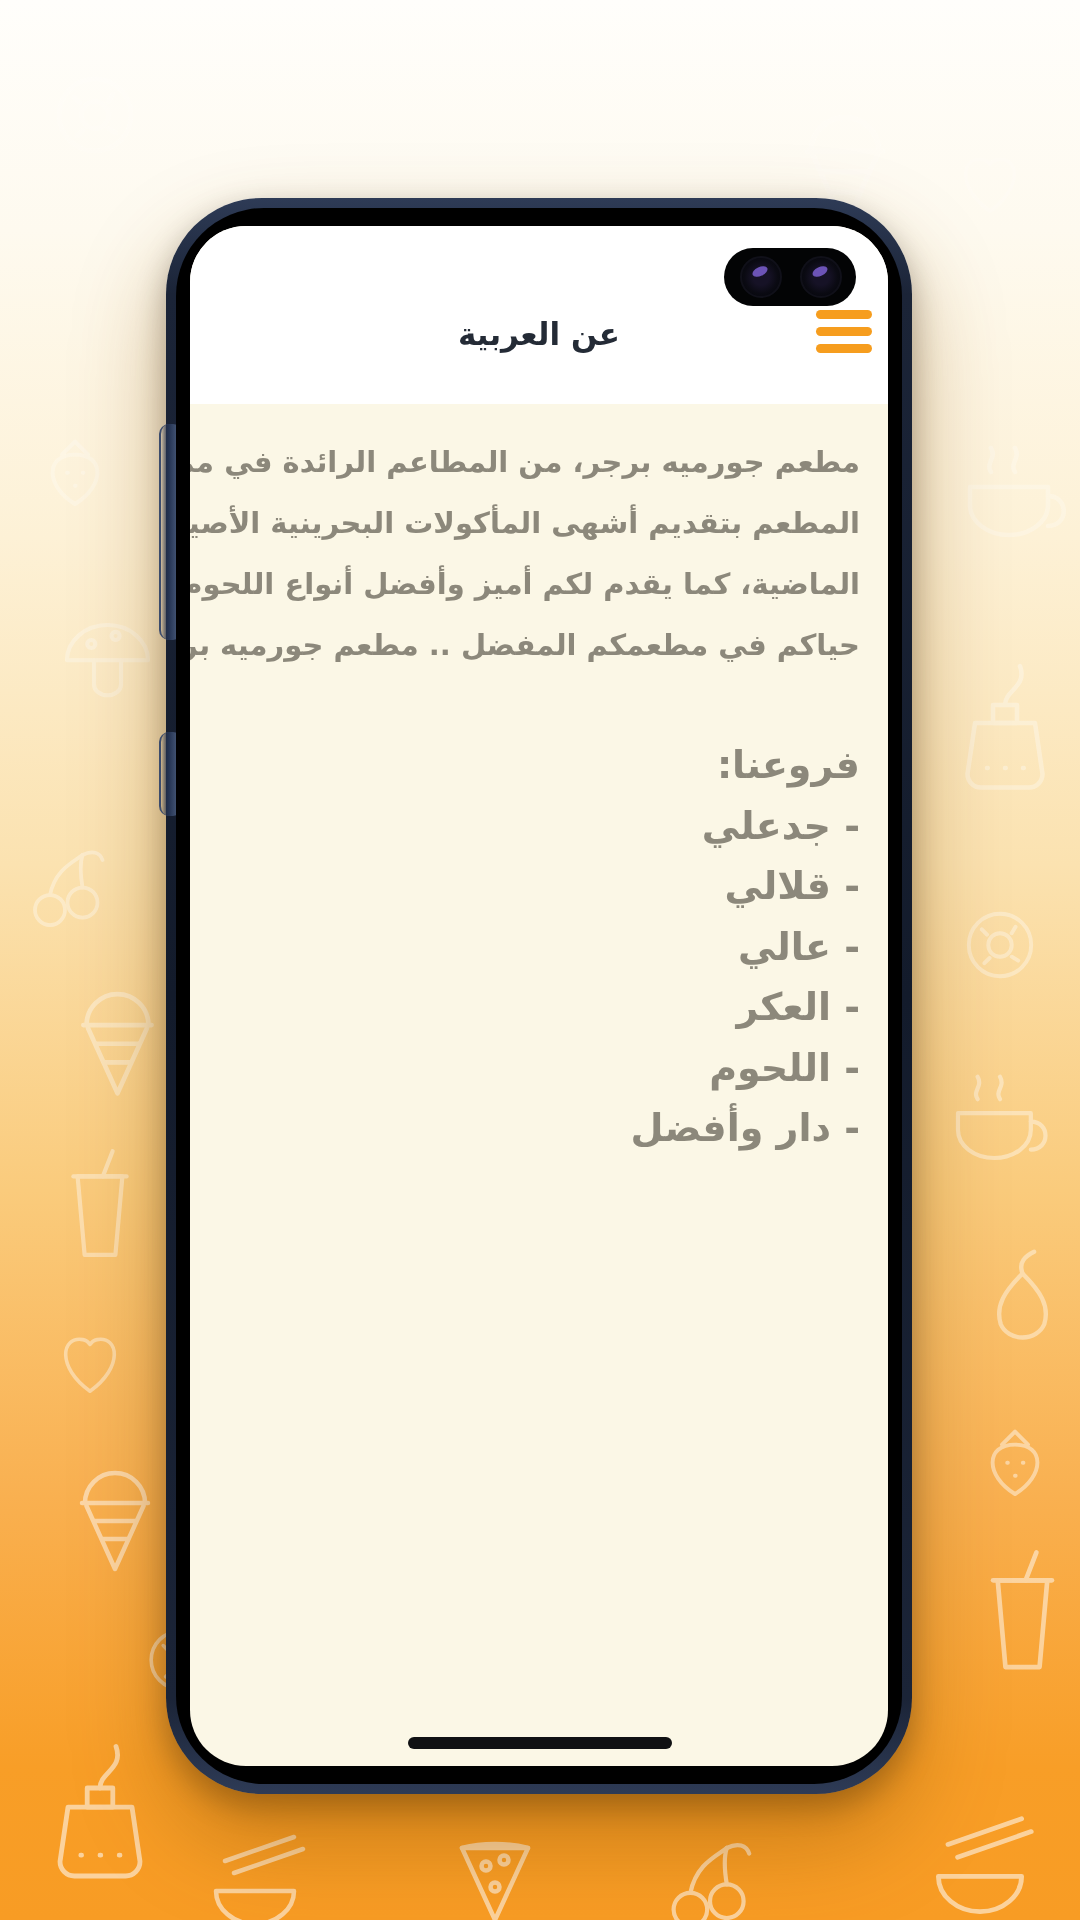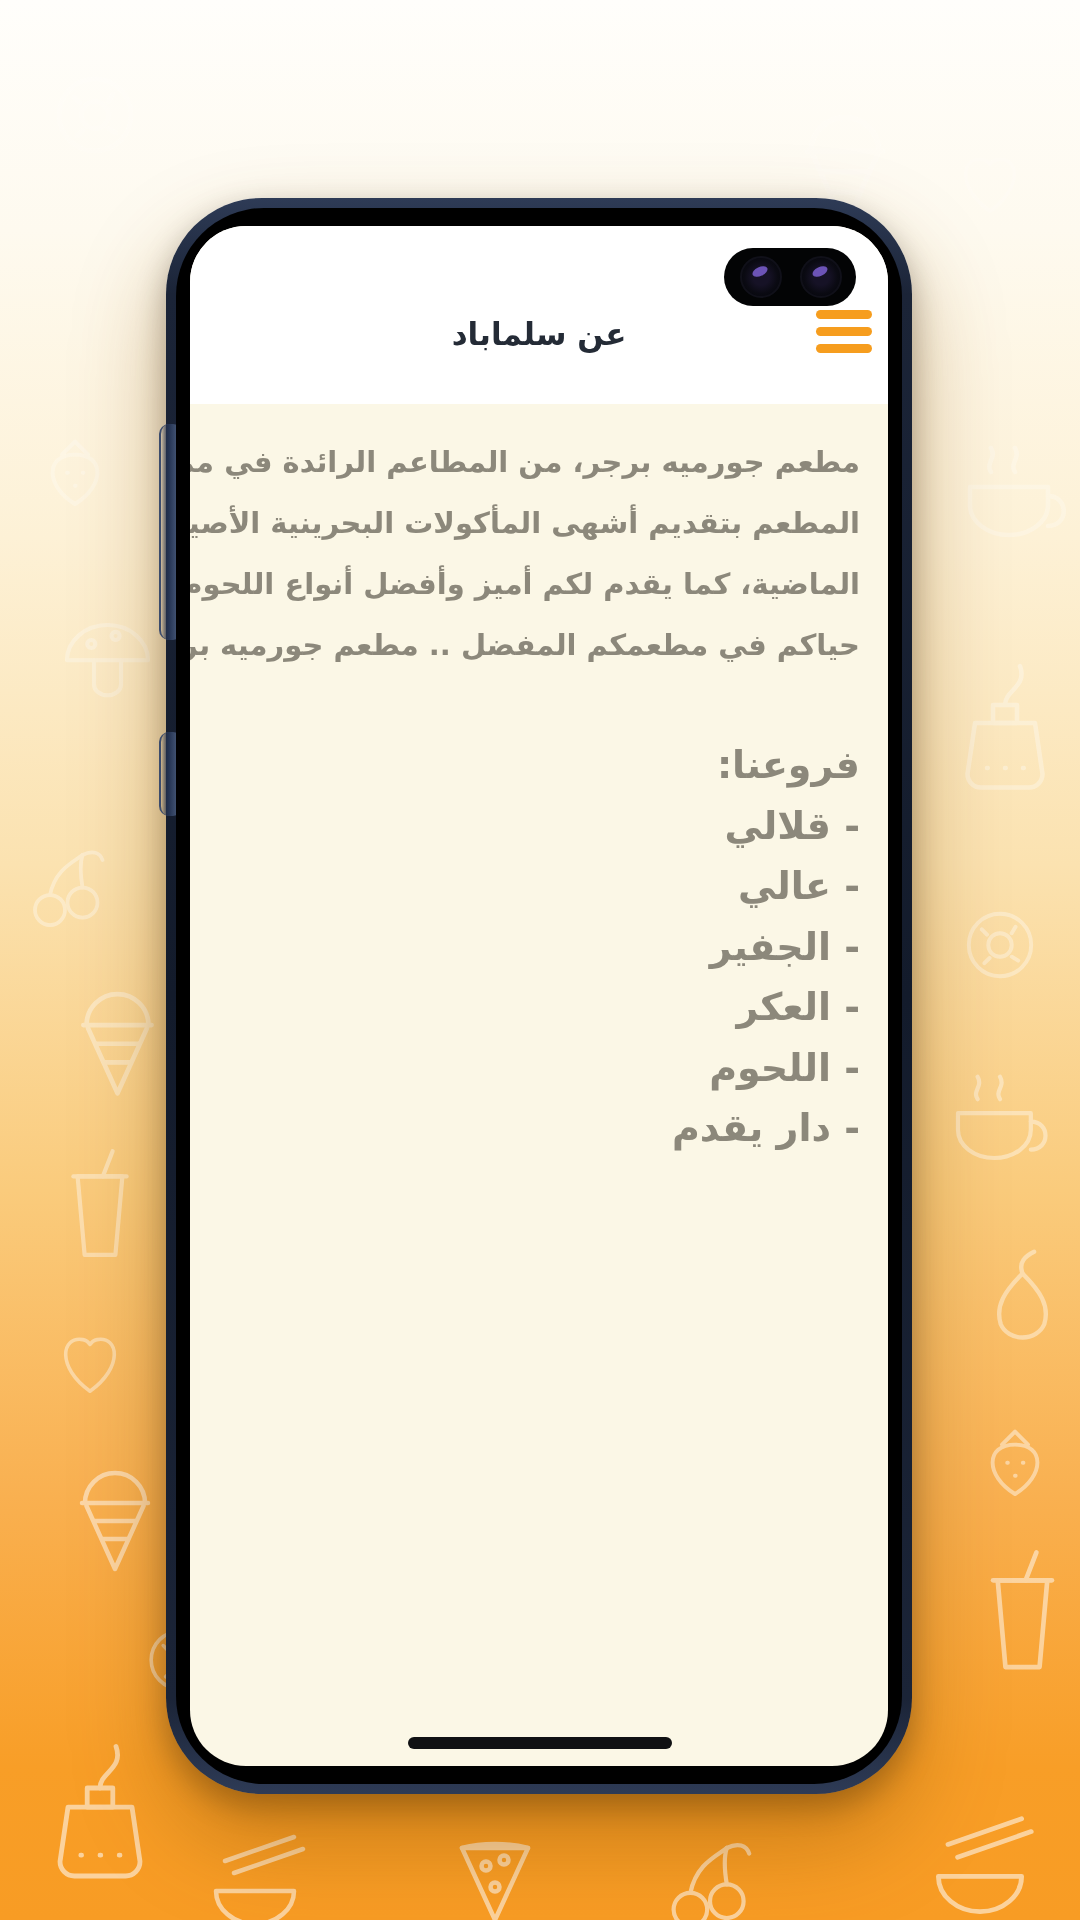--- a/index.html
+++ b/index.html
@@ -159,21 +159,21 @@
 </svg>
 
 <div class="phone">
   <div class="side-btn btn-volume"></div>
   <div class="side-btn btn-power"></div>
   <div class="bezel"></div>
 
   <div class="screen">
 
     <div class="app-header">
-      <div class="page-title">عن سلماباد</div>
+      <div class="page-title">عن العربية</div>
 
       <div class="menu-button">
         <div class="bar"></div>
         <div class="bar"></div>
         <div class="bar"></div>
       </div>
 
       <div class="camera-pill">
         <div class="lens lens-1">
           <div class="glint"></div>
@@ -186,23 +186,23 @@
 
     <div class="about-paragraph rtl-text">
       <div class="p-line">مطعم جورميه برجر، من المطاعم الرائدة في مملكة البحرين .. يتميز</div>
       <div class="p-line">المطعم بتقديم أشهى المأكولات البحرينية الأصيلة على مر السنوات</div>
       <div class="p-line">الماضية، كما يقدم لكم أميز وأفضل أنواع اللحوم العربية الأصيلة.</div>
       <div class="p-line">حياكم في مطعمكم المفضل .. مطعم جورميه برجر.</div>
     </div>
 
     <div class="branches rtl-text">
       <div class="row">فروعنا:</div>
+      <div class="row">- جدعلي</div>
       <div class="row">- قلالي</div>
       <div class="row">- عالي</div>
-      <div class="row">- الجفير</div>
       <div class="row">- العكر</div>
       <div class="row">- اللحوم</div>
-      <div class="row">- دار يقدم</div>
+      <div class="row">- دار وأفضل</div>
     </div>
 
     <div class="home-indicator"></div>
   </div>
 </div>
 
 </body></html>

